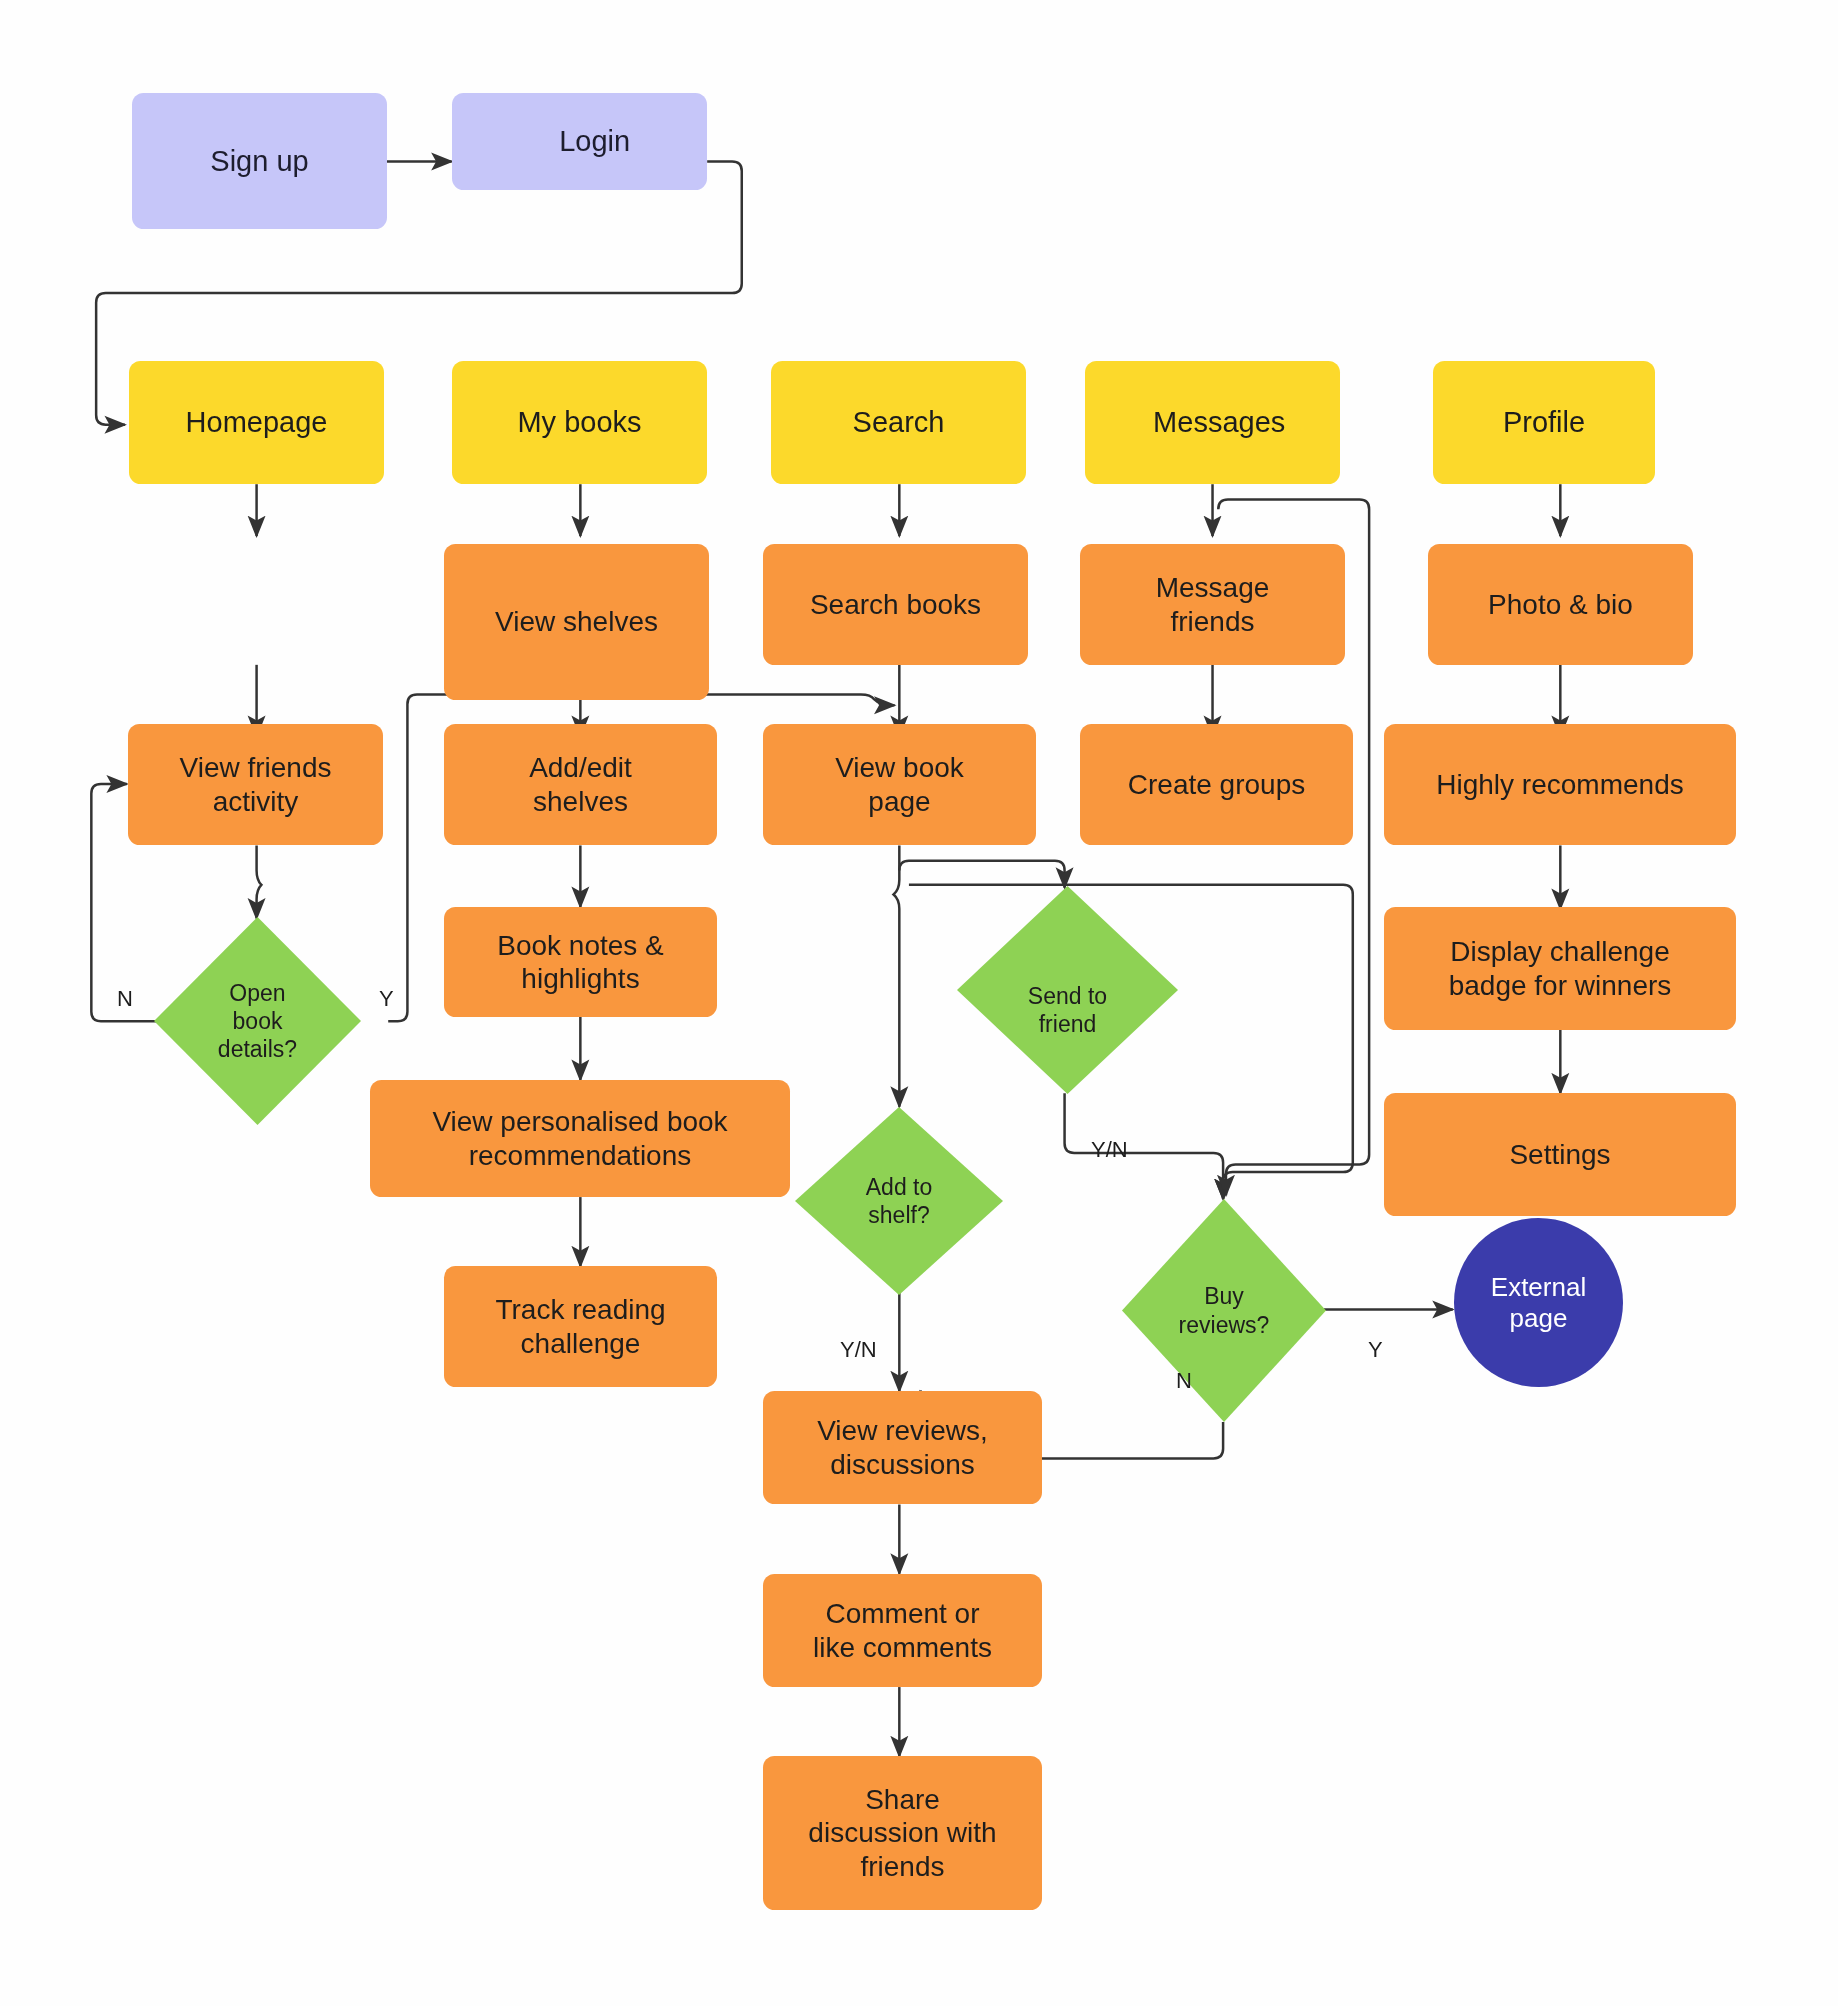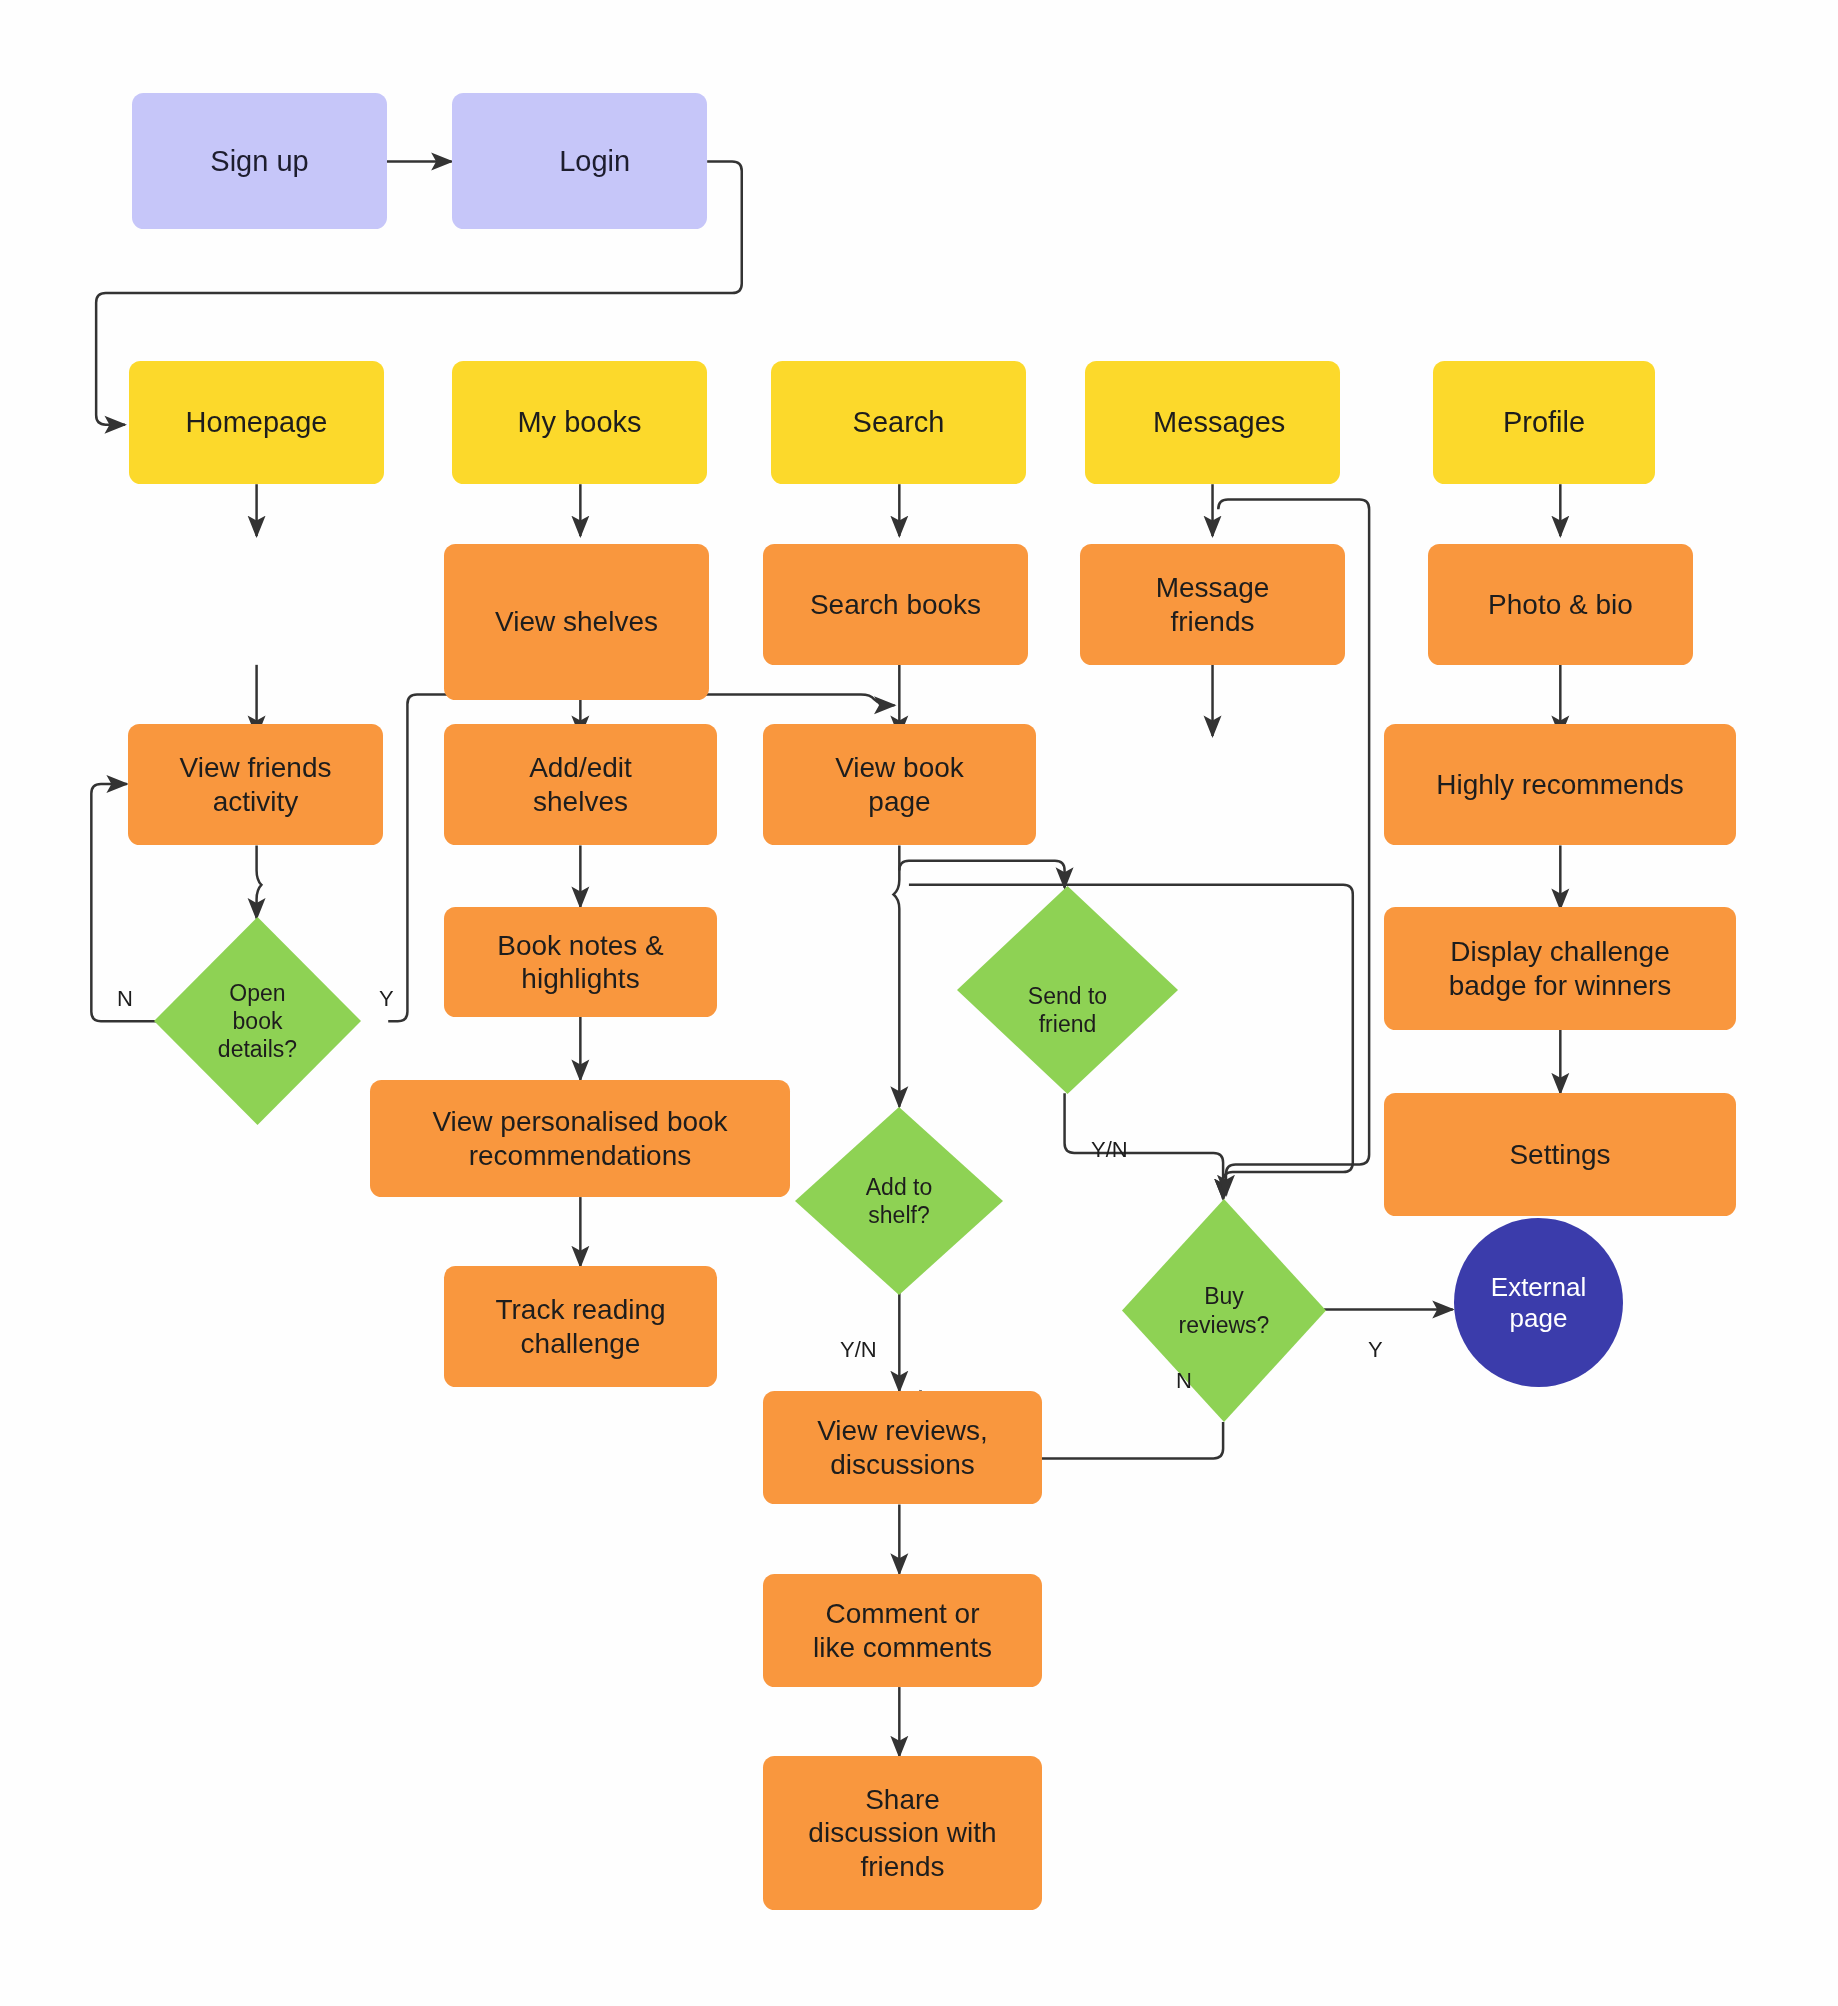--- a/index.html
+++ b/index.html
@@ -95,21 +95,21 @@
 
       <path d="M1624,1072 L1624,1138"></path>
 
       <path d="M1268,530 Q1268,520 1278,520 L1415,520 Q1425,520 1425,530 L1425,1202 Q1425,1212 1415,1212 L1286,1212 Q1276,1212 1276,1222 L1276,1244"></path>
     </g>
   </svg>
 
   <div class="node rect lav nlabel f30" style="left:132px;top:93px;width:255px;height:136px;">
     <span>Sign up</span>
   </div>
-  <div class="node rect lav nlabel f30" style="left:452px;top:93px;width:255px;height:136px;padding-left:40px;">
+  <div class="node rect lav nlabel f30" style="left:452px;top:93px;width:255px;height:97px;padding-left:40px;">
     <span>Login</span>
   </div>
 
   <div class="node rect yel nlabel f30" style="left:129px;top:361px;width:255px;height:123px;">
     <span>Homepage</span>
   </div>
   <div class="node rect yel nlabel f30" style="left:452px;top:361px;width:255px;height:123px;">
     <span>My books</span>
   </div>
   <div class="node rect yel nlabel f30" style="left:771px;top:361px;width:255px;height:123px;">
@@ -140,20 +140,23 @@
     <span>View friends
 activity</span>
   </div>
   <div class="node rect org nlabel f29" style="left:444px;top:724px;width:273px;height:121px;white-space:pre-line;">
     <span>Add/edit
 shelves</span>
   </div>
   <div class="node rect org nlabel f29" style="left:763px;top:724px;width:273px;height:121px;white-space:pre-line;">
     <span>View book
 page</span>
+  </div>
+  <div class="node rect org nlabel f29" style="left:1080px;top:724px;width:273px;height:121px;white-space:pre-line;">
+    <span>Create groups</span>
   </div>
   <div class="node rect org nlabel f29" style="left:1384px;top:724px;width:352px;height:121px;white-space:pre-line;">
     <span>Highly recommends</span>
   </div>
 
   <div class="diamond" style="left:154px;top:917px;width:207px;height:208px;">
     <div class="shape"></div>
     <div class="dtext f24" style="white-space:pre-line;">Open
 book
 details?</div>

